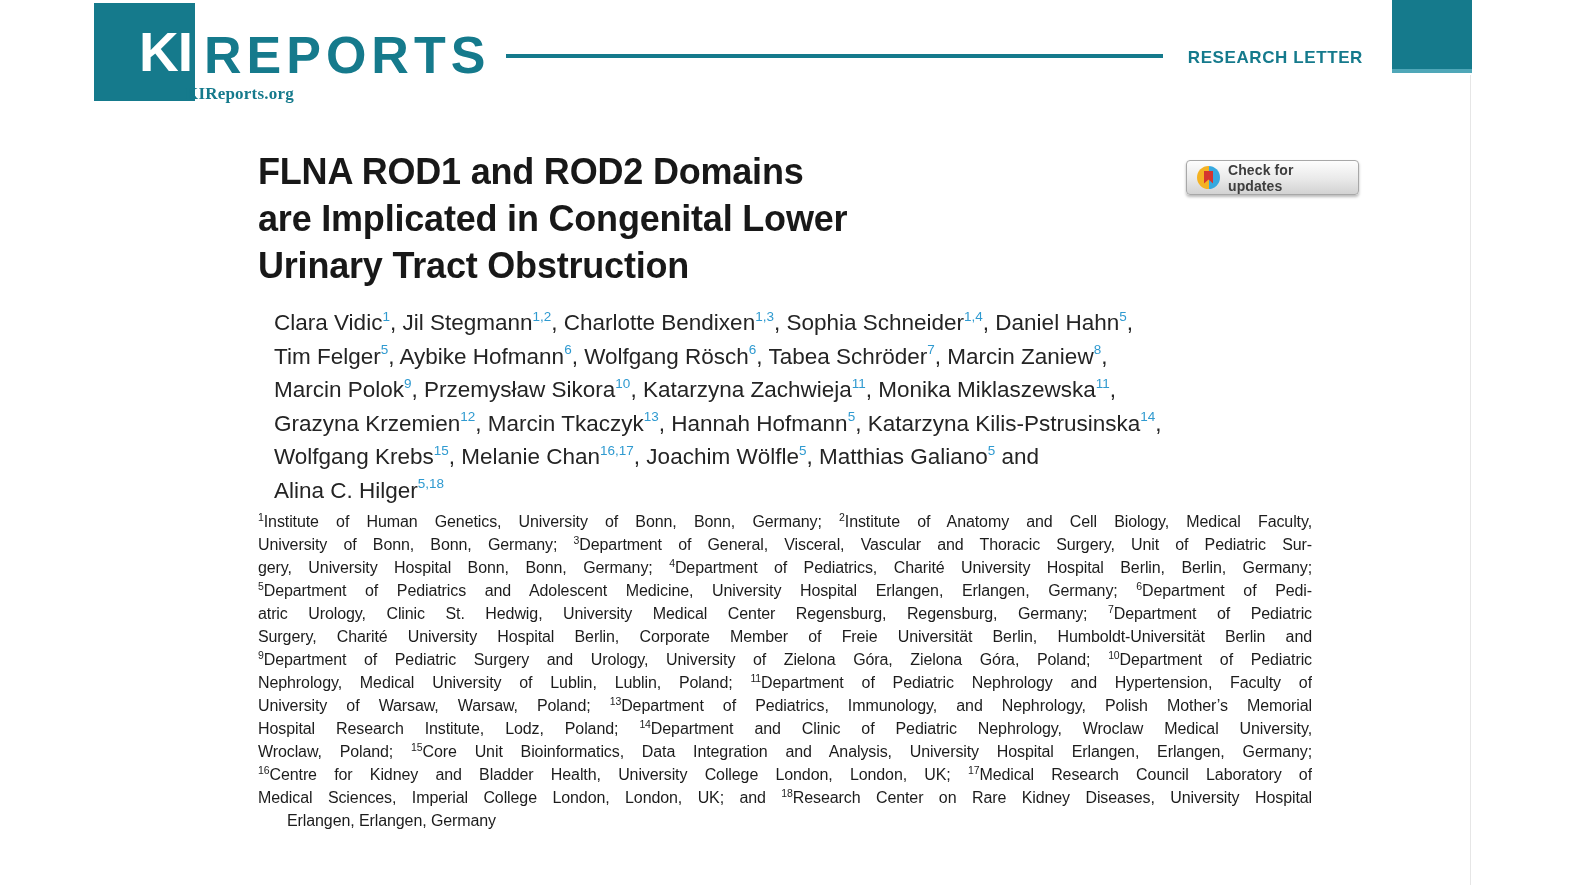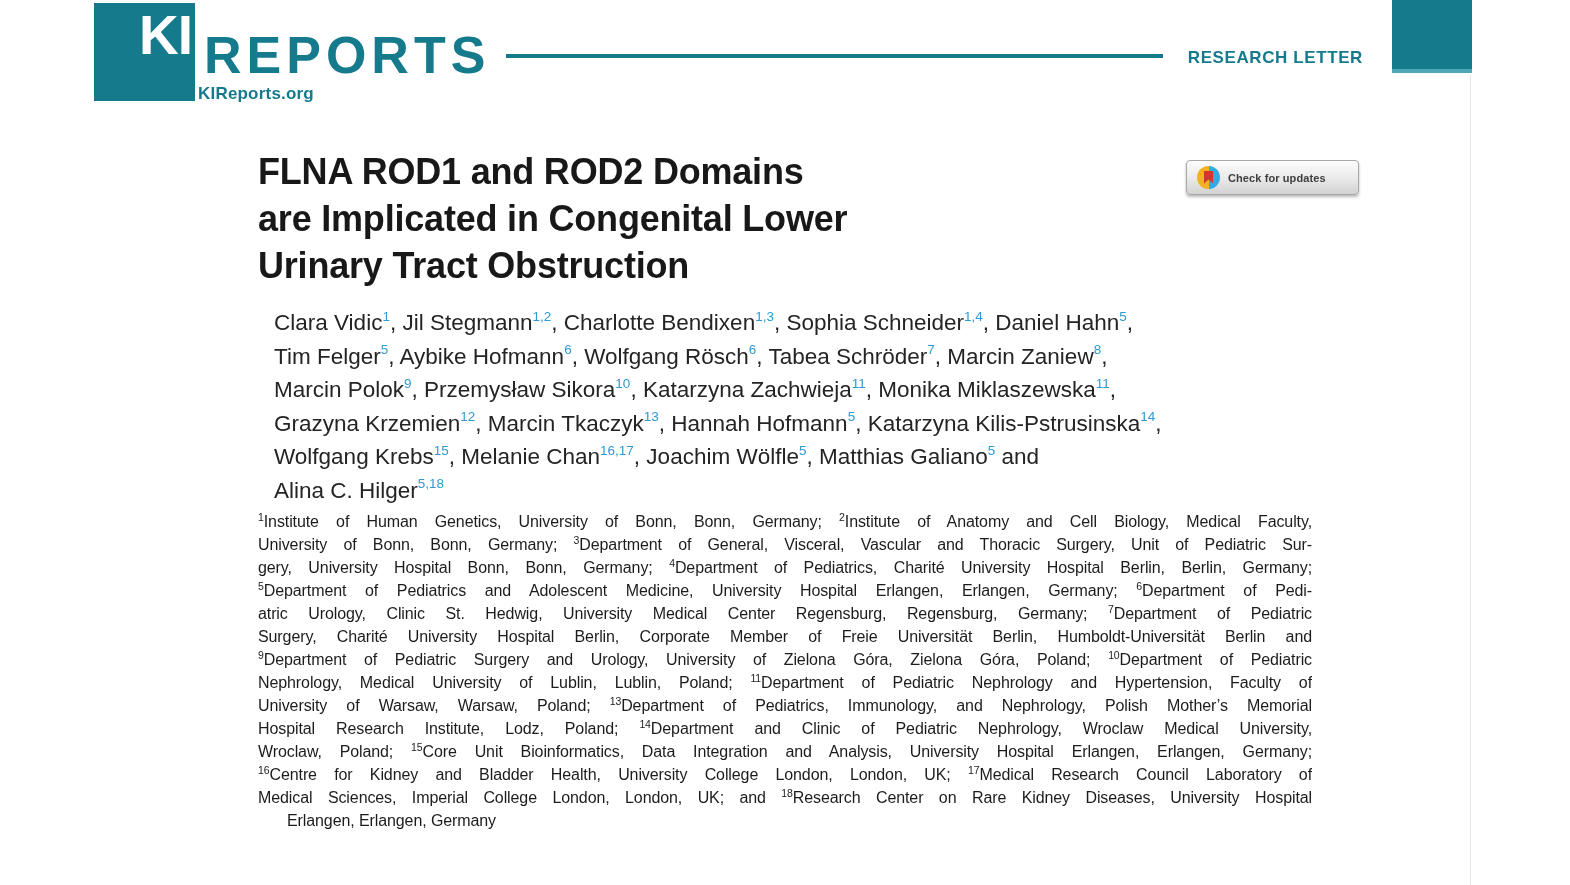--- a/index.html
+++ b/index.html
@@ -13,33 +13,33 @@
     width:1570px;height:885px;overflow:hidden;position:relative;
     font-family:"Liberation Sans","DejaVu Sans",sans-serif;
     -webkit-font-smoothing:antialiased;
   }
   .page{position:absolute;inset:0;background:#fff;}
 
   
   .logo-box{
     position:absolute;left:94px;top:3px;width:101px;height:98px;
     background:var(--teal);color:#fff;
-    display:flex;justify-content:flex-end;
+    display:flex;align-items:center;justify-content:flex-end;
     font-weight:700;font-size:55px;letter-spacing:-1px;padding-right:3px;box-sizing:border-box;
   }
   .logo-word{
     position:absolute;left:204px;top:29px;
     color:var(--teal);font-weight:700;font-size:52px;letter-spacing:5px;line-height:1;
   }
   .header-rule{
     position:absolute;left:506px;top:54px;width:657px;height:4px;background:var(--teal);
   }
   .site-url{
-    position:absolute;left:198px;top:84px;
-    color:var(--teal);font-weight:700;font-size:17px;letter-spacing:0.2px;
+    position:absolute;left:185px;top:84px;
+    color:var(--teal);font-weight:700;font-size:17px;letter-spacing:0.2px;font-family:Liberation Serif, serif;
   }
   .section-label{
     position:absolute;right:207px;top:48px;
     color:var(--teal);font-weight:700;font-size:17px;letter-spacing:0.6px;
   }
   .corner-square{
     position:absolute;left:1392px;top:0;width:80px;height:69px;
     background:var(--teal);border-bottom:4px solid var(--teal-light);
   }
   .page-edge{
@@ -63,21 +63,21 @@
   }
   .cm-icon{
     width:23px;height:23px;border-radius:50%;flex:0 0 auto;
     background:linear-gradient(90deg,#f4b223 50%,#36a9e0 50%);
     display:flex;align-items:center;justify-content:center;
   }
   .cm-ribbon{
     width:9px;height:13px;background:#d5352f;margin-top:-1px;
     clip-path:polygon(0 0,100% 0,100% 100%,50% 70%,0 100%);
   }
-  .badge-label{font-size:11px;font-weight:700;color:#3e3e3e;letter-spacing:0.1px;}
+  .badge-label{font-size:14px;font-weight:700;color:#3e3e3e;letter-spacing:0.1px;}
 
   
   .authors{
     position:absolute;left:258px;top:306px;width:1060px;
     font-size:22.5px;line-height:33.5px;color:#242424;margin-left:16px;
   }
   .author-line{white-space:nowrap;height:33.5px;}
   .authors sup{
     color:var(--sup);font-size:13.5px;line-height:0;position:relative;top:-1px;
   }

